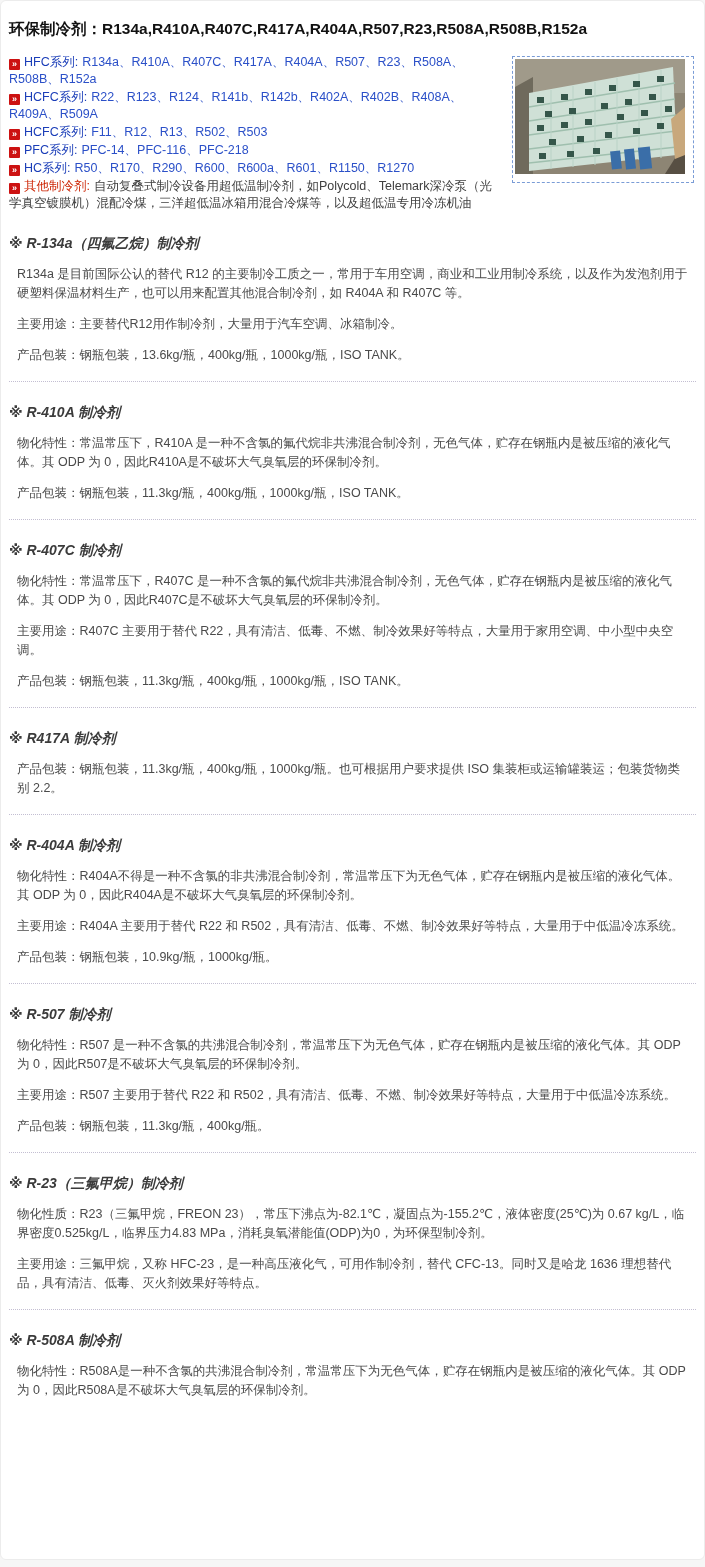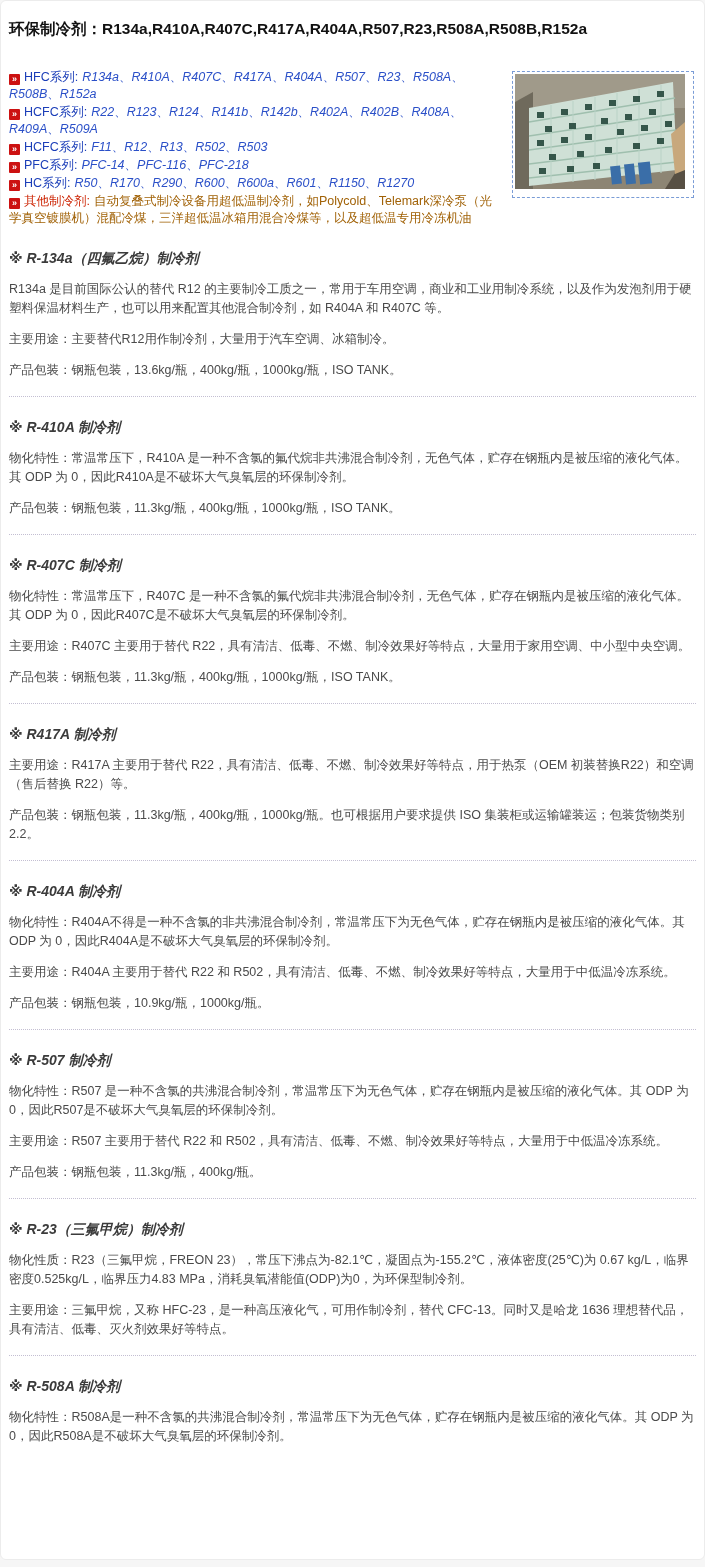--- a/index.html
+++ b/index.html
@@ -16,21 +16,21 @@
     background: #ffffff;
     border: 1px solid #ececec;
     border-radius: 6px;
     padding: 10px 8px 20px 8px;
     min-height: 1560px;
   }
   .page-title {
     font-size: 15.5px;
     font-weight: bold;
     color: #111;
-    margin: 8px 0 29px 0;
+    margin: 8px 0 14px 0;
     letter-spacing: 0;
   }
   
   .intro { overflow: hidden; margin-bottom: 4px; }
   .photo-frame {
     float: right;
     width: 176px;
     height: 121px;
     border: 1px dashed #7a9cd6;
     background: #fff;
@@ -55,42 +55,41 @@
     border-radius: 1px;
     margin-right: 4px;
     vertical-align: -1px;
     font-weight: bold;
   }
   .nav-label { color: #1a3db8; margin-right: 4px; }
   .nav-label.label-red { color: #cc2200; }
   .nav-links a {
     color: #2b50c8;
     text-decoration: none;
-    font-style: italic;
   }
   .sep { color: #2b50c8; }
-  .other-text { color: #a16207; }
+  .other-text { color: #404040; }
   
   .divider {
     border: 0;
     border-top: 1px dotted #c3bed2;
     margin: 16px 0 0 0;
   }
   .section h2 {
     font-size: 14px;
     font-weight: bold;
     color: #3b3b3b;
     margin: 22px 0 6px 0;
     font-style: italic;
   }
   .section p {
     font-size: 12.5px;
     line-height: 1.52;
     color: #4a4a4a;
-    margin: 12px 0;
+    margin: 12px 8px;
   }
 </style>
 </head>
 <body>
 
 <div class="page">
 
   <h1 class="page-title">环保制冷剂：R134a,R410A,R407C,R417A,R404A,R507,R23,R508A,R508B,R152a</h1>
 
   <div class="intro">
@@ -197,21 +196,20 @@
   <section class="section">
     <h2>※ R-407C 制冷剂</h2>
     <p>物化特性：常温常压下，R407C 是一种不含氯的氟代烷非共沸混合制冷剂，无色气体，贮存在钢瓶内是被压缩的液化气体。其 ODP 为 0，因此R407C是不破坏大气臭氧层的环保制冷剂。</p>
     <p>主要用途：R407C 主要用于替代 R22，具有清洁、低毒、不燃、制冷效果好等特点，大量用于家用空调、中小型中央空调。</p>
     <p>产品包装：钢瓶包装，11.3kg/瓶，400kg/瓶，1000kg/瓶，ISO TANK。</p>
   </section>
 
   <hr class="divider">
   <section class="section">
     <h2>※ R417A 制冷剂</h2>
-    <p>主要用途：R417A 主要用于替代 R22，具有清洁、低毒、不燃、制冷效果好等特点，用于热泵（OEM 初装替换R22）和空调（售后替换 R22）等。</p>
     <p>产品包装：钢瓶包装，11.3kg/瓶，400kg/瓶，1000kg/瓶。也可根据用户要求提供 ISO 集装柜或运输罐装运；包装货物类别 2.2。</p>
   </section>
 
   <hr class="divider">
   <section class="section">
     <h2>※ R-404A 制冷剂</h2>
     <p>物化特性：R404A不得是一种不含氯的非共沸混合制冷剂，常温常压下为无色气体，贮存在钢瓶内是被压缩的液化气体。其 ODP 为 0，因此R404A是不破坏大气臭氧层的环保制冷剂。</p>
     <p>主要用途：R404A 主要用于替代 R22 和 R502，具有清洁、低毒、不燃、制冷效果好等特点，大量用于中低温冷冻系统。</p>
     <p>产品包装：钢瓶包装，10.9kg/瓶，1000kg/瓶。</p>
   </section>

